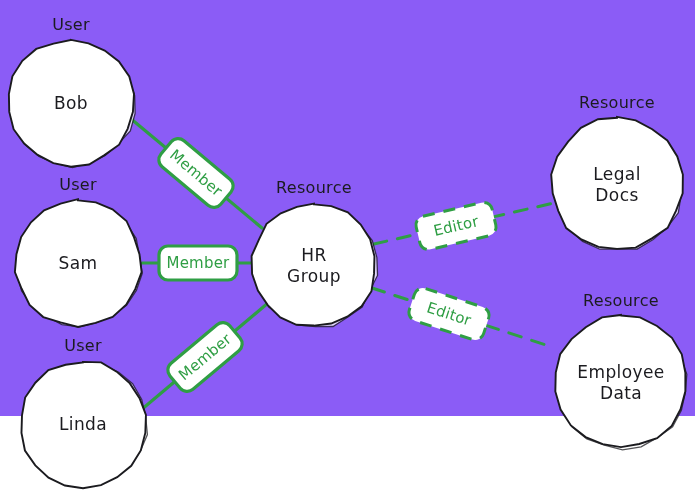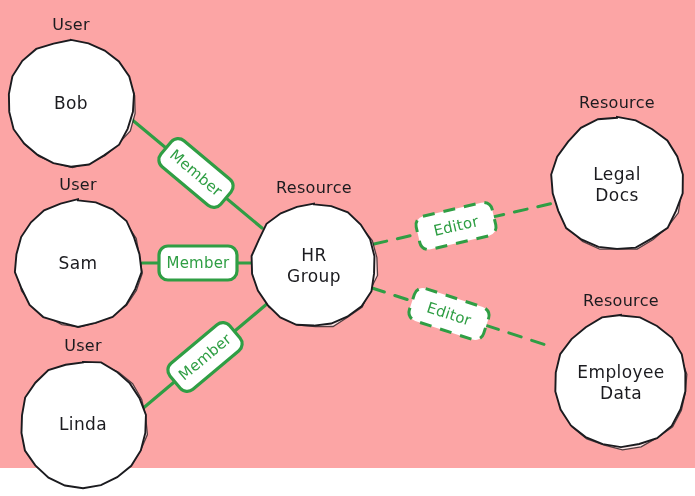--- a/index.html
+++ b/index.html
@@ -9,22 +9,22 @@
   }
   body {
     width: 695px;
     height: 496px;
     overflow: hidden;
     font-family: "DejaVu Sans", sans-serif;
   }
   #canvas {
     position: relative;
     width: 695px;
-    height: 468px;
-    background: #fca5a5;
+    height: 416px;
+    background: #8b5cf6;
   }
   svg#diagram {
     position: absolute;
     top: 0;
     left: 0;
     width: 695px;
     height: 496px;
   }
   .node-ring {
     fill: #ffffff;

